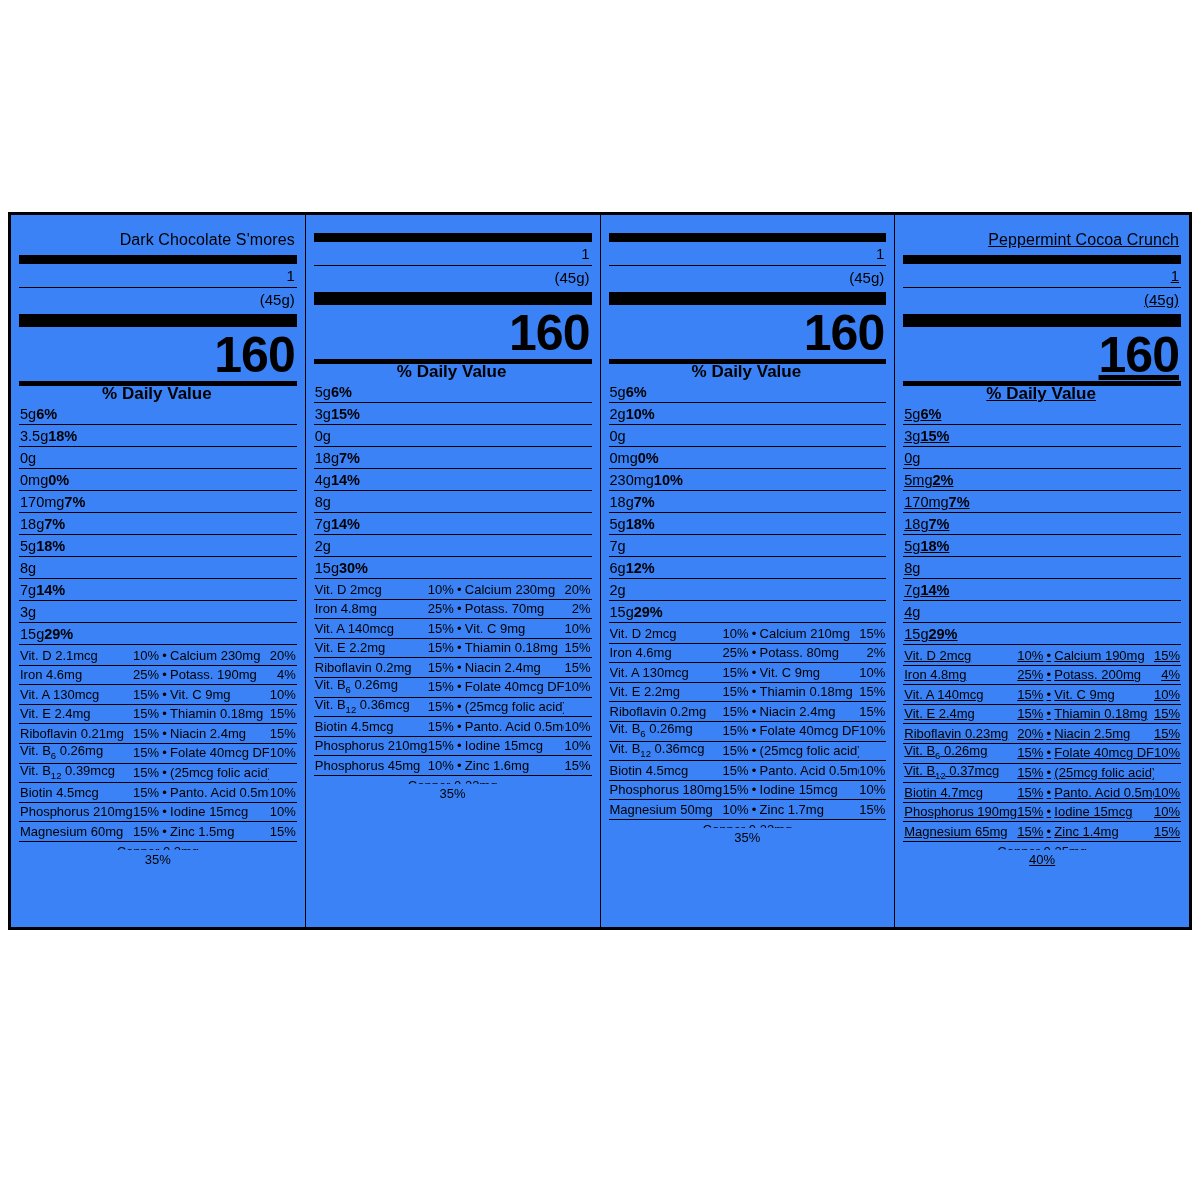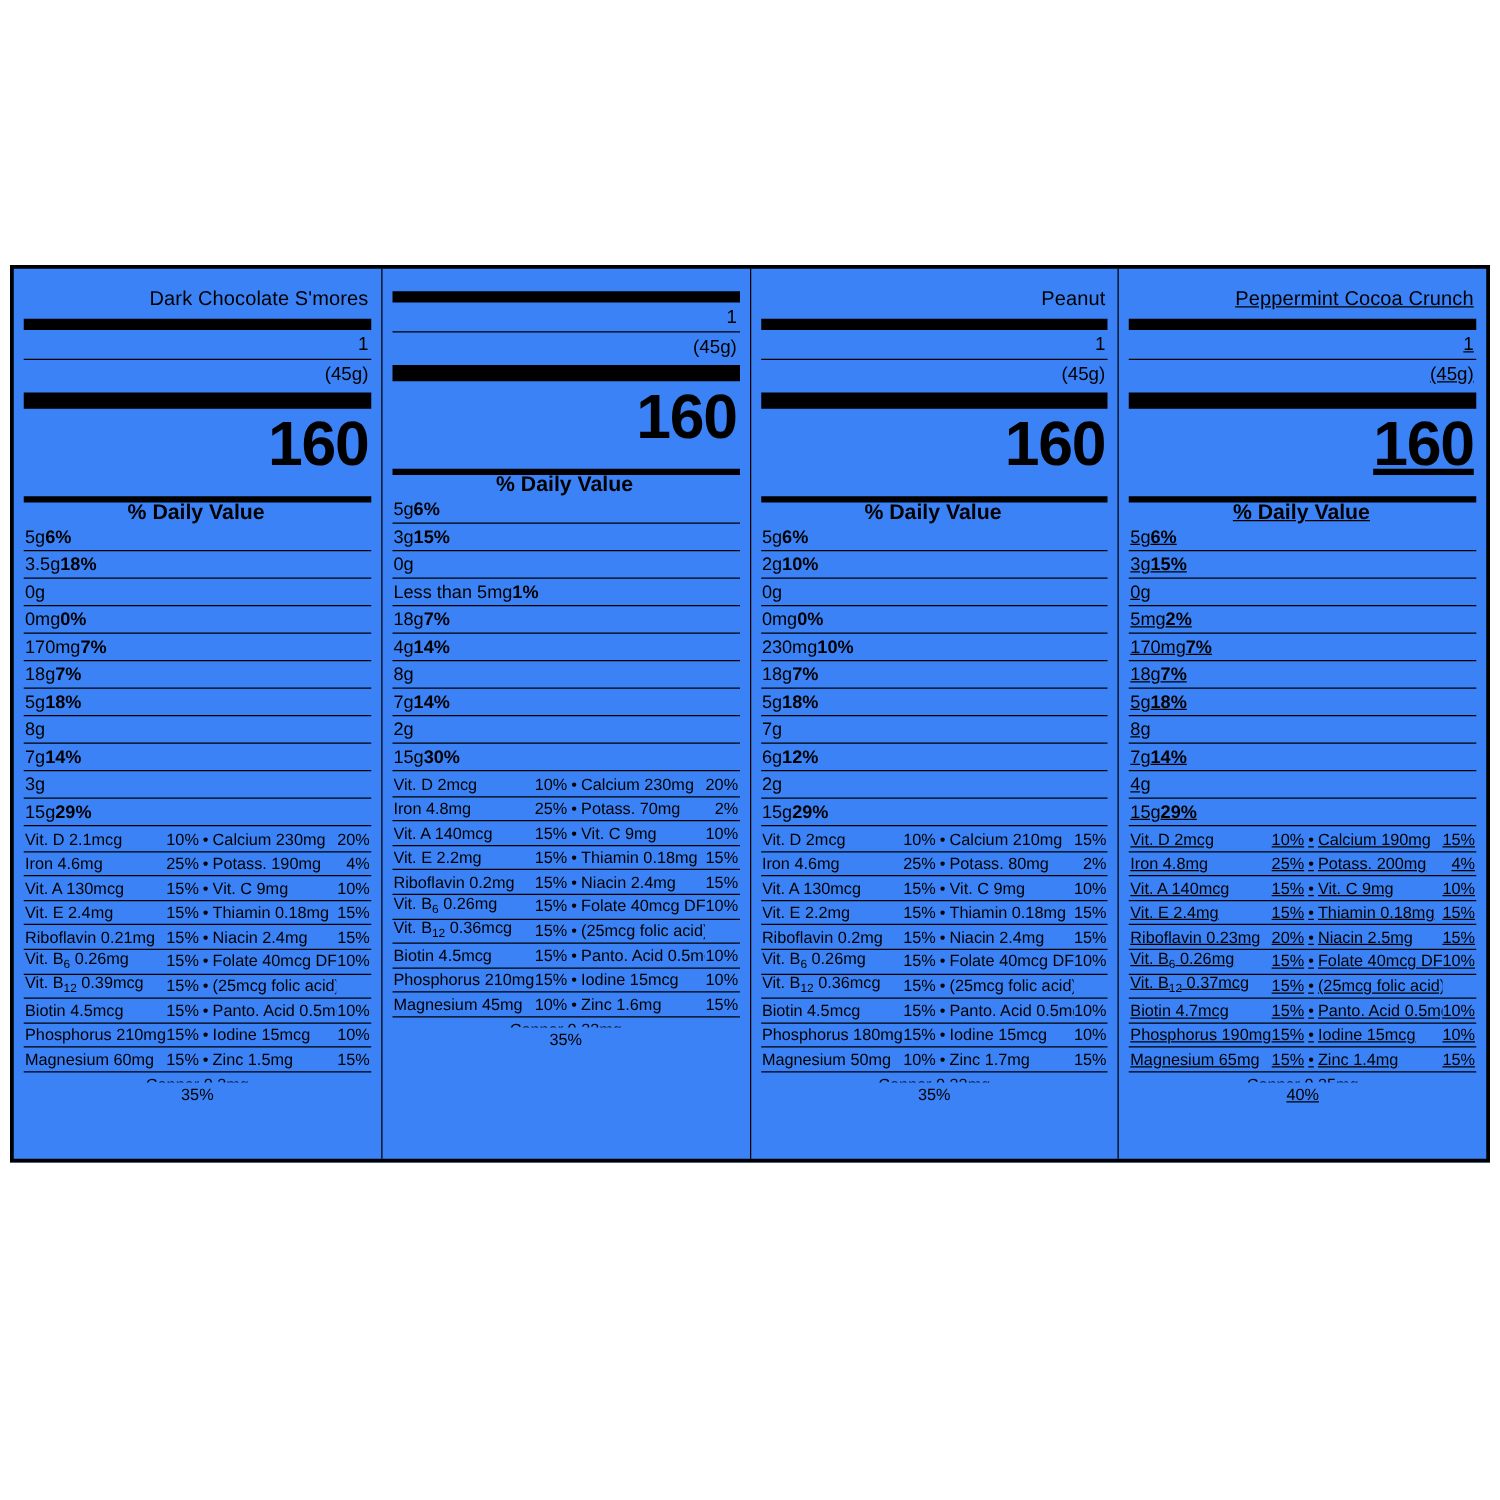--- a/index.html
+++ b/index.html
@@ -75,21 +75,21 @@
     font-size: 15px;
     line-height: 20px;
     padding: 2px 2px 1px 0;
   }
   .cal-row {
     text-align: right;
     font-size: 50px;
     font-weight: bold;
     line-height: 52px;
     letter-spacing: -1px;
-    padding: 2px 2px 16px 0;
+    padding: 2px 2px 0 0;
   }
   .dv-row {
     text-align: center;
     font-size: 17px;
     font-weight: bold;
     padding: 0 2px 2px 0;
     line-height: 15px;
   }
   .nutr-row {
     display: flex;
@@ -279,24 +279,20 @@
           </div>
           <div class="nutr-row">
             <span class="amt">3g</span>
             <span class="pct">15%</span>
           </div>
           <div class="nutr-row">
             <span class="amt">0g</span>
             <span class="pct"></span>
           </div>
           <div class="nutr-row">
-            <span class="amt">Less than 5mg</span>
-            <span class="pct">1%</span>
-          </div>
-          <div class="nutr-row">
             <span class="amt">18g</span>
             <span class="pct">7%</span>
           </div>
           <div class="nutr-row">
             <span class="amt">4g</span>
             <span class="pct">14%</span>
           </div>
           <div class="nutr-row">
             <span class="amt">8g</span>
             <span class="pct"></span>
@@ -371,37 +367,36 @@
               <span class="vpct2">10%</span>
             </div>
             <div class="vit-row">
               <span class="vname">Phosphorus 210mg</span>
               <span class="vpct">15%</span>
               <span class="vdot">•</span>
               <span class="vname2">Iodine 15mcg</span>
               <span class="vpct2">10%</span>
             </div>
             <div class="vit-row">
-              <span class="vname">Magnesium 45mg</span>
+              <span class="vname">Phosphorus 45mg</span>
               <span class="vpct">10%</span>
               <span class="vdot">•</span>
               <span class="vname2">Zinc 1.6mg</span>
               <span class="vpct2">15%</span>
             </div>
             <div class="vit-row last">
               <span class="vname">Copper 0.33mg</span>
               <span class="vpct">35%</span>
               <span class="vdot"></span>
               <span class="vname2"></span>
               <span class="vpct2"></span>
             </div>
           </div>
         </div>
         <div class="col">
-          <div class="flavor">Peanut</div>
           <div class="rule-thick"></div>
           <div class="serve-row">1</div>
           <div class="rule-thin"></div>
           <div class="serve-row">(45g)</div>
           <div class="rule-thicker"></div>
           <div class="cal-row">160</div>
           <div class="rule-med"></div>
           <div class="dv-row">% Daily Value</div>
           <div class="nutr-row">
             <span class="amt">5g</span>

